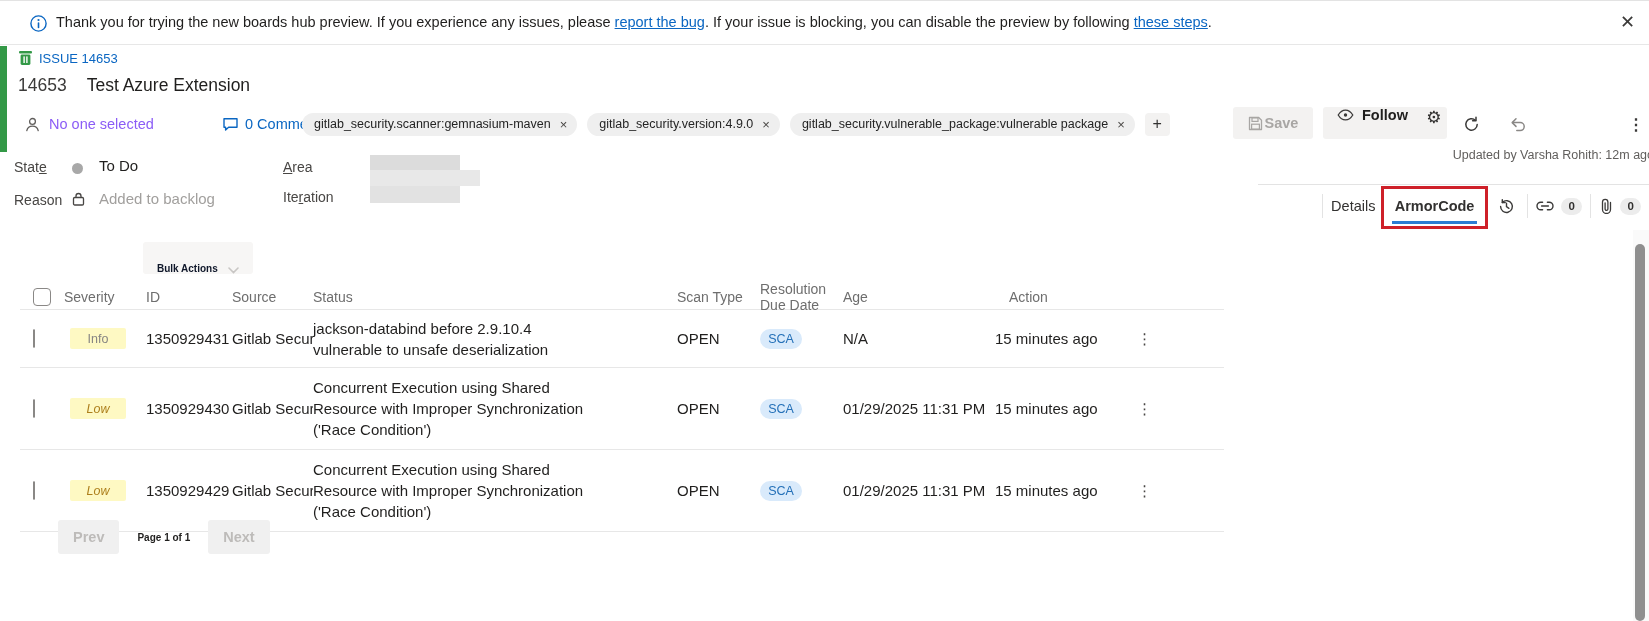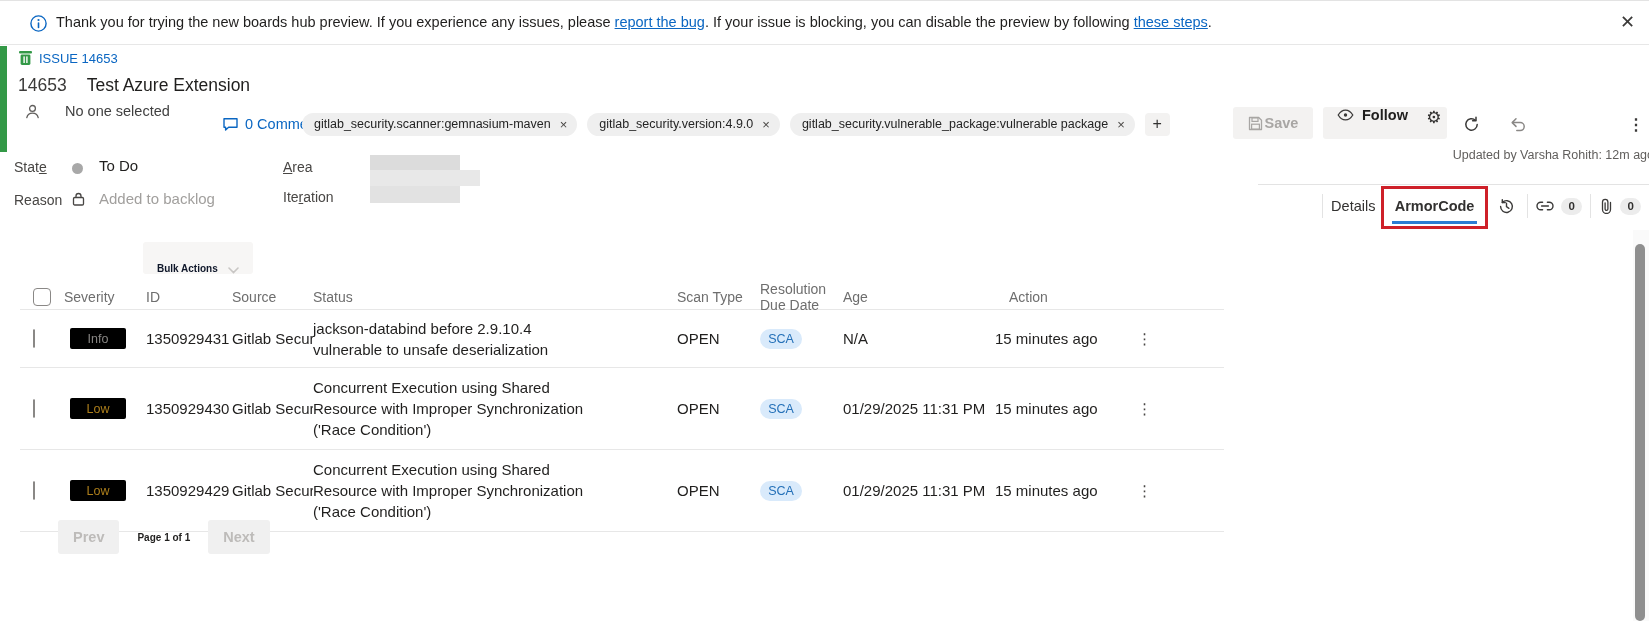--- a/index.html
+++ b/index.html
@@ -16,22 +16,22 @@
   .b-close { position:absolute; left:1620px; top:10px; font-size:18px; color:#3b3a39; cursor:pointer; }
 
   
   .green-bar { position:absolute; left:0; top:46px; width:7px; height:106px; background:#339947; }
   .issue-row { position:absolute; left:18px; top:49px; height:18px; display:flex; align-items:center; gap:6px; }
   .issue-link { font-size:13px; color:#0a66c2; text-decoration:none; cursor:pointer; }
   .title-row { position:absolute; left:18px; top:72px; height:26px; display:flex; align-items:center; gap:20px; }
   .wid { font-size:17.5px; font-weight:500; color:#3b3a39; }
   .wtitle { font-size:17.5px; font-weight:500; color:#201f1e; }
 
-  .assignee { position:absolute; left:24px; top:99px; height:24px; display:flex; align-items:center; gap:24px;
-    color:#404040; font-size:14.5px; cursor:pointer; }
+  .assignee { position:absolute; left:24px; top:112px; height:24px; display:flex; align-items:center; gap:8px;
+    color:#8b5cf6; font-size:14.5px; cursor:pointer; }
   .comments { position:absolute; left:222px; top:112px; height:24px; display:flex; align-items:center; gap:6px;
     color:#0a66c2; font-size:14.5px; cursor:pointer; }
   .tags { position:absolute; left:302px; top:112px; height:24px; display:flex; align-items:center; gap:10px; }
   .tag { height:23px; display:flex; align-items:center; background:#efefef; border-radius:12px;
     padding:0 10px 0 12px; font-size:12.5px; color:#242424; white-space:nowrap; }
   .tag .x { margin-left:9px; color:#484644; font-size:13px; cursor:pointer; }
   .tag-add { width:25px; height:23px; background:#f3f2f1; border-radius:4px; display:flex; align-items:center;
     justify-content:center; font-size:16px; color:#323130; cursor:pointer; }
 
   .hdr-actions { position:absolute; left:0; top:107px; width:1649px; height:32px; }
@@ -81,22 +81,22 @@
 
   
   .vtable { position:absolute; left:20px; top:281px; width:1204px; }
   .trow { display:grid; grid-template-columns:42px 84px 86px 81px 364px 83px 83px 152px 128px 101px;
     align-items:center; border-bottom:1px solid #e7e7e7; font-size:15px; color:#201f1e; }
   .trow.thead { height:29px; font-size:14px; color:#6e6e6e; border-bottom:1px solid #e7e7e7; }
   .trow.h58 { height:58px; } .trow.h82 { height:82px; }
   .cb { width:18px; height:18px; border:1px solid #8a8886; border-radius:4px; background:#fff; margin-left:13px; cursor:pointer; }
   .sev { margin-left:8px; width:56px; height:21px; display:flex; align-items:center; justify-content:center;
     font-size:12.5px; border-radius:2px; }
-  .sev-info { background:#000000; color:#878583; }
-  .sev-low  { background:#000000; color:#ad7f1b; }
+  .sev-info { background:#fef9c3; color:#878583; }
+  .sev-low  { background:#fef9c3; color:#ad7f1b;font-style:italic; }
   .c-id, .c-src { overflow:hidden; white-space:nowrap; }
   .c-id { padding-right:4px; } .c-src { padding-right:3px; }
   .sum-text { max-width:285px; line-height:21px; }
   .scan-pill { width:42px; height:20px; background:#d9eafb; color:#2470b8; font-size:12.5px; border-radius:11px;
     display:flex; align-items:center; justify-content:center; }
   .kebab { margin-left:14px; font-size:15px; color:#484644; cursor:pointer; letter-spacing:0; }
 
   
   .pager { position:absolute; left:10px; top:520px; height:34px; display:flex; align-items:center;padding-left:48px; }
   .pg-btn { height:34px; padding:0 15px; background:#f0f0f0; border-radius:3px; display:flex; align-items:center;

